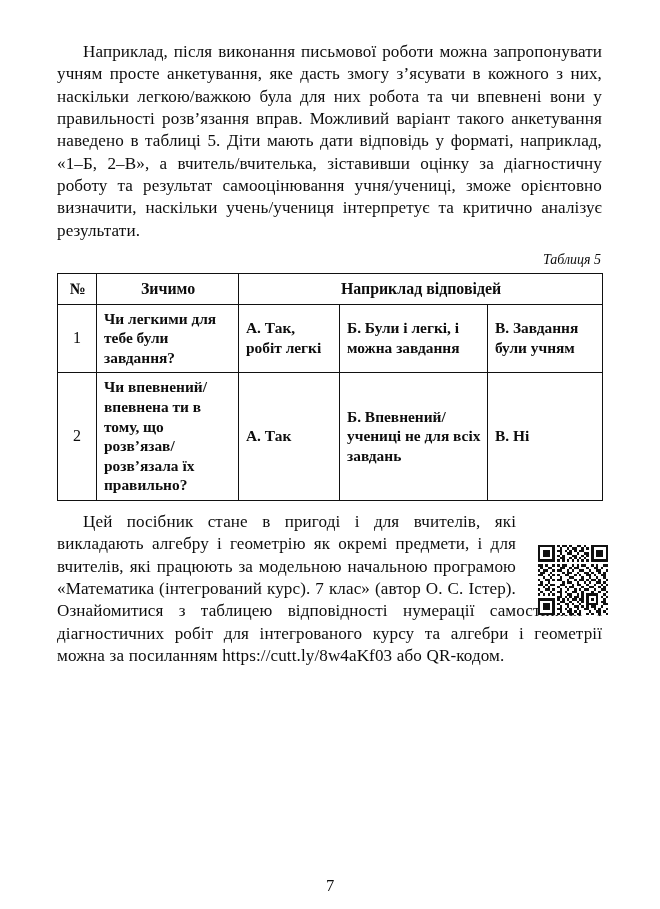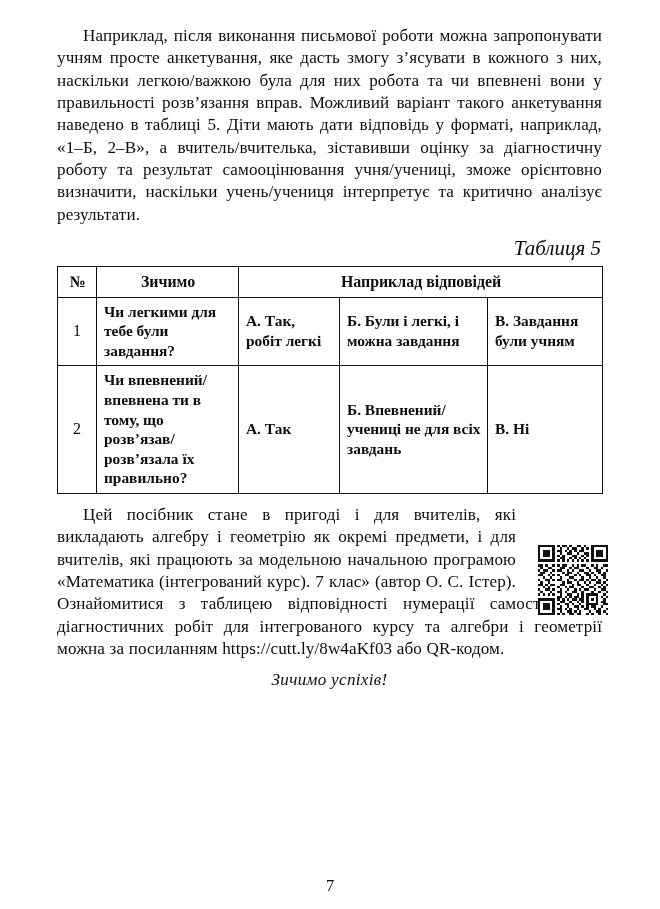--- a/index.html
+++ b/index.html
@@ -19,21 +19,21 @@
   .page {
     position: absolute;
     left: 0; top: 0;
     width: 660px;
     height: 909px;
   }
 
   .content {
     position: absolute;
     left: 57px;
-    top: 25px;
+    top: 41px;
     width: 545px;
   }
 
   p.body-par {
     margin: 0;
     font-size: 17.1px;
     line-height: 22.35px;
     text-align: justify;
     text-justify: inter-word;
     letter-spacing: 0.1px;
@@ -41,21 +41,21 @@
   }
   p.body-par.indent { text-indent: 26px; }
 
   .para-block { margin-bottom: 0; }
 
   
   .table-caption {
     margin: 10px 0 5px 0;
     text-align: right;
     font-style: italic;
-    font-size: 21px;
+    font-size: 14px;
     padding-right: 1px;
   }
 
   
   table.survey {
     border-collapse: collapse;
     width: 545px;
     table-layout: fixed;
     margin: 0;
   }
@@ -173,21 +173,20 @@
       </tbody>
     </table>
 
     <div class="para-block" style="margin-top:10px;">
       <div class="qr-float"></div>
       <p class="body-par indent"><span>Цей посібник стане в пригоді і для вчителів, які викладають алгебру і геометрію як окремі предмети, і для вчителів, які працюють за модельною начальною програмою «Математика (інтегрований курс). 7 клас» (автор О. С. Істер). Ознайомитися з таблицею відповідності нумерації самостійних і діагностичних робіт для інтегрованого курсу та алгебри і геометрії можна за посиланням </span><span class="ital">https://cutt.ly/8w4aKf03</span><span> або QR-кодом.</span></p>
     </div>
 
 
 
-    <p class="wish">Зичимо успіхів!</p>
 
   </div>
 
   <div class="qr-wrap">
     <svg viewBox="0 0 29 29" width="70" height="70" shape-rendering="crispEdges" role="img" aria-label="qr-code">
       <rect width="29" height="29" fill="#ffffff"></rect>
       <g fill="#111111">
 
         <rect x="0" y="0" width="7" height="1"></rect>
           <rect x="0" y="6" width="7" height="1"></rect>

